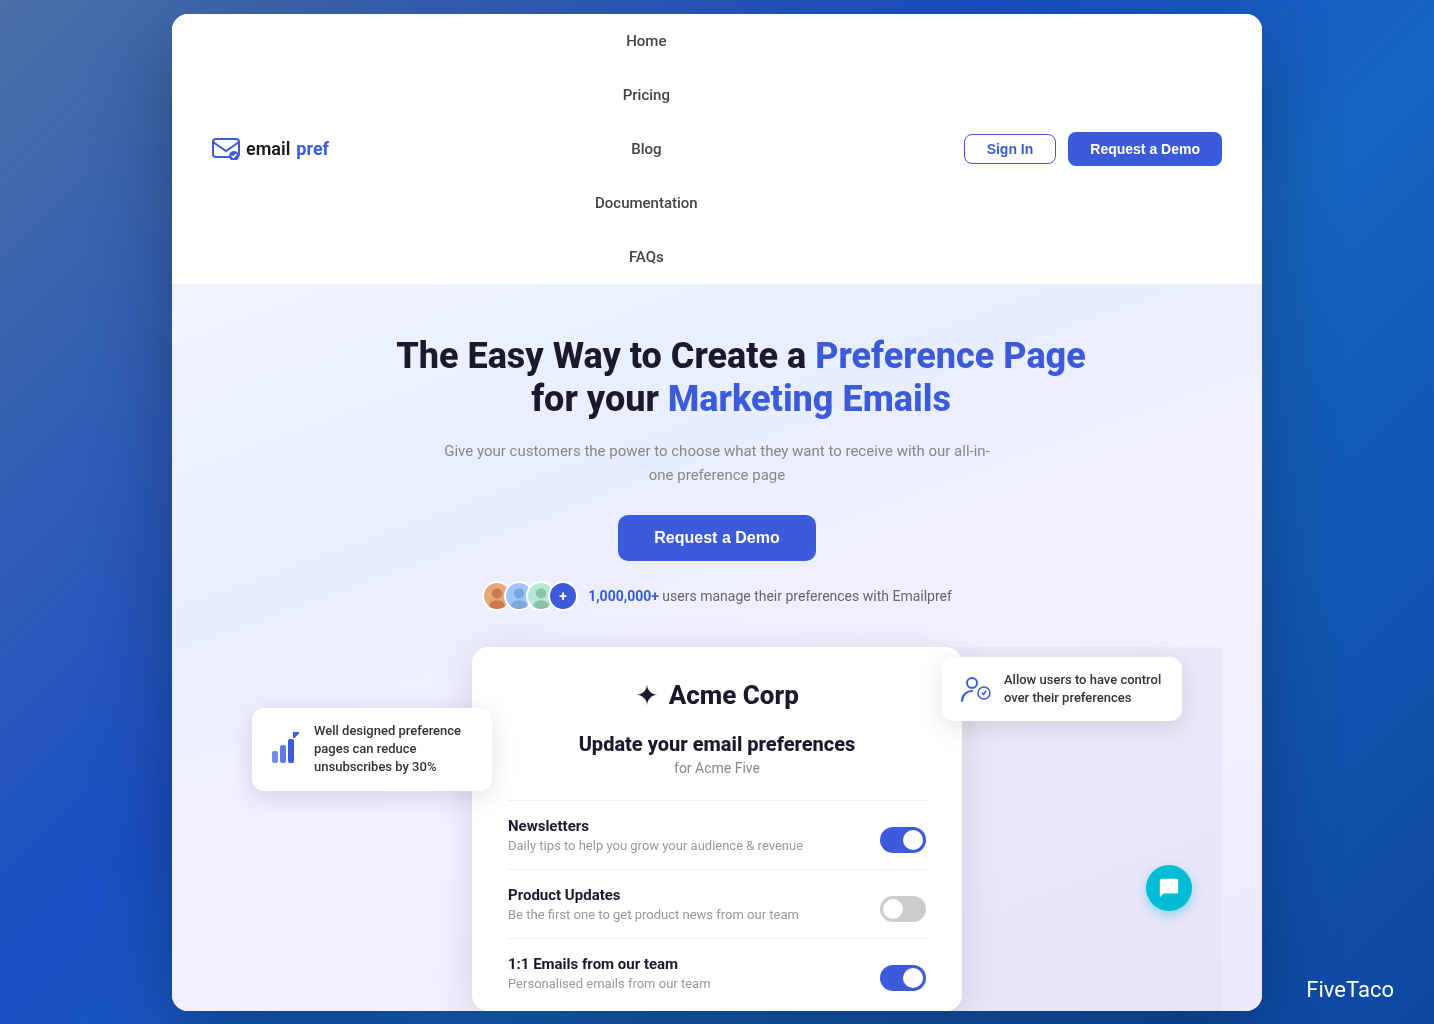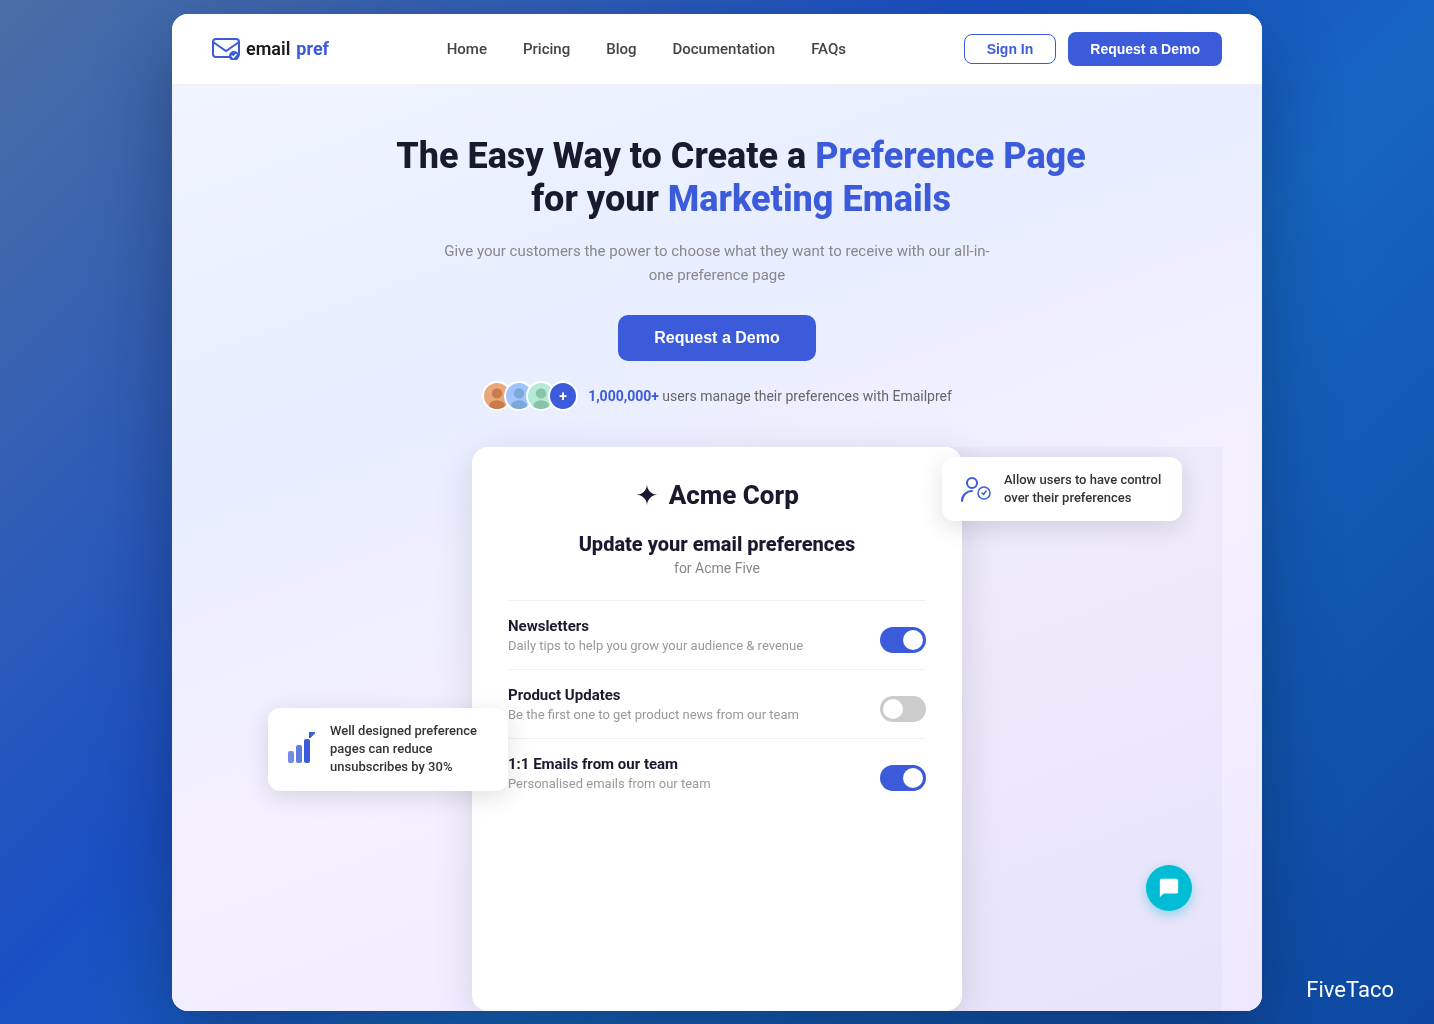--- a/index.html
+++ b/index.html
@@ -43,20 +43,21 @@
     }
     .logo-icon {
       width: 28px;
       height: 22px;
     }
     .logo span.pref { color: #3b5bdb; font-weight: 700; }
     .nav-links {
       display: flex;
       align-items: center;
       gap: 36px;
+      flex-direction: column;
     }
     .nav-links a {
       text-decoration: none;
       color: #444;
       font-size: 15px;
       font-weight: 500;
     }
     .nav-actions {
       display: flex;
       align-items: center;
@@ -254,21 +255,20 @@
       padding: 14px 16px;
       display: flex;
       align-items: center;
       gap: 10px;
       z-index: 5;
     }
     .tooltip-card-left {
       left: 40px;
       bottom: 220px;
       width: 240px;
-      margin-left: 16px;
     }
     .tooltip-card-right {
       right: 40px;
       top: 10px;
       width: 240px;
     }
     .tooltip-icon {
       width: 36px;
       height: 36px;
       flex-shrink: 0;

